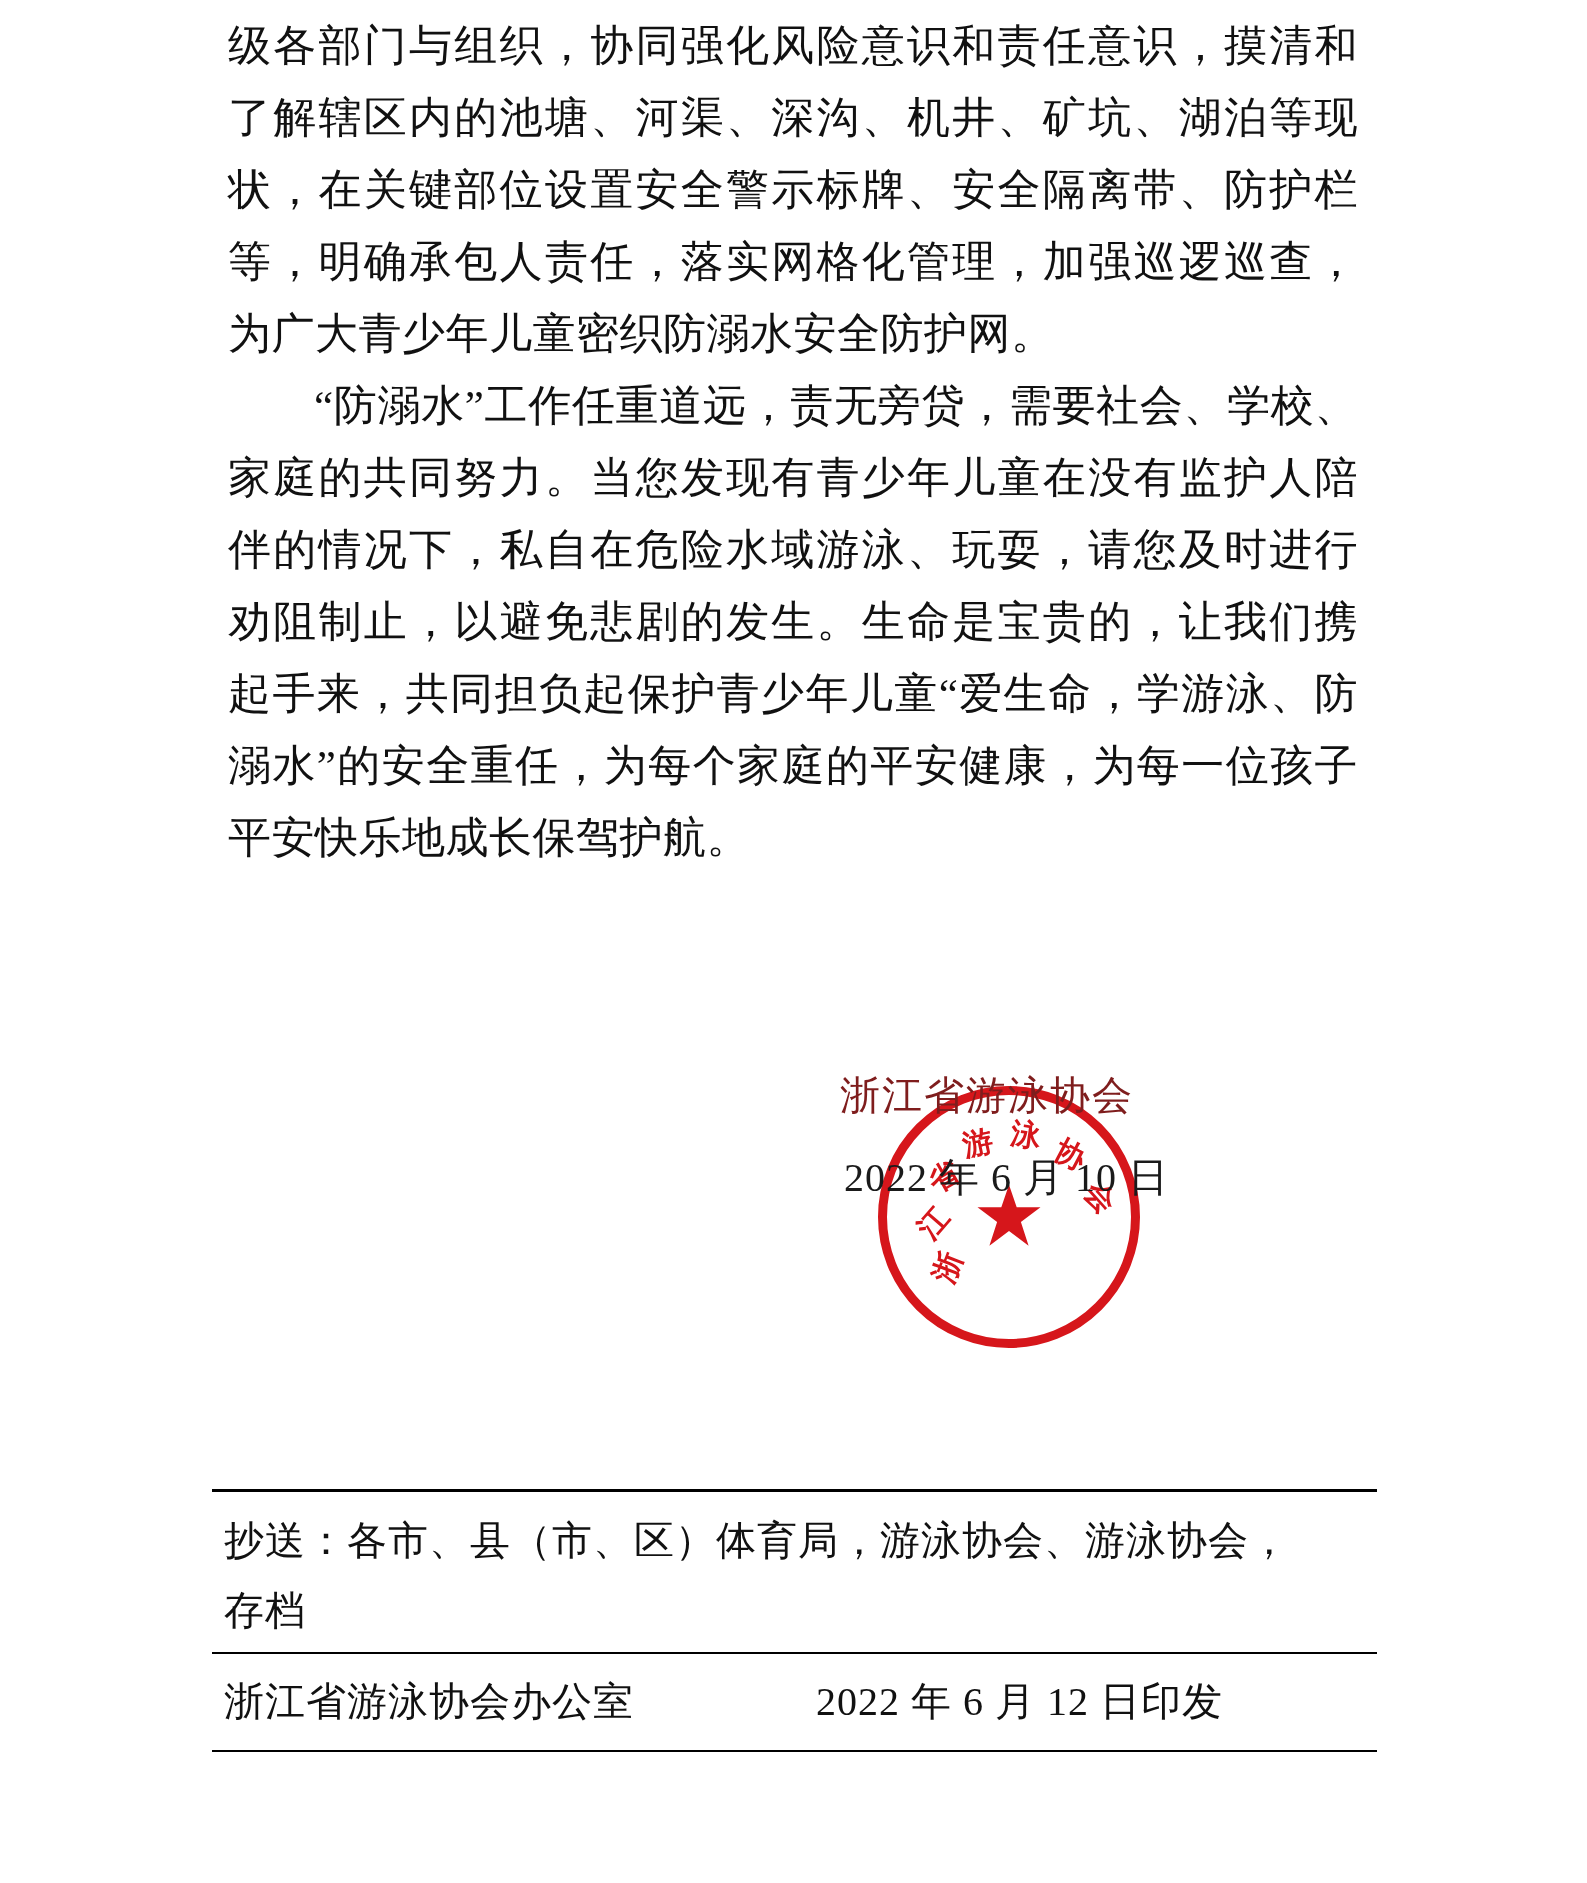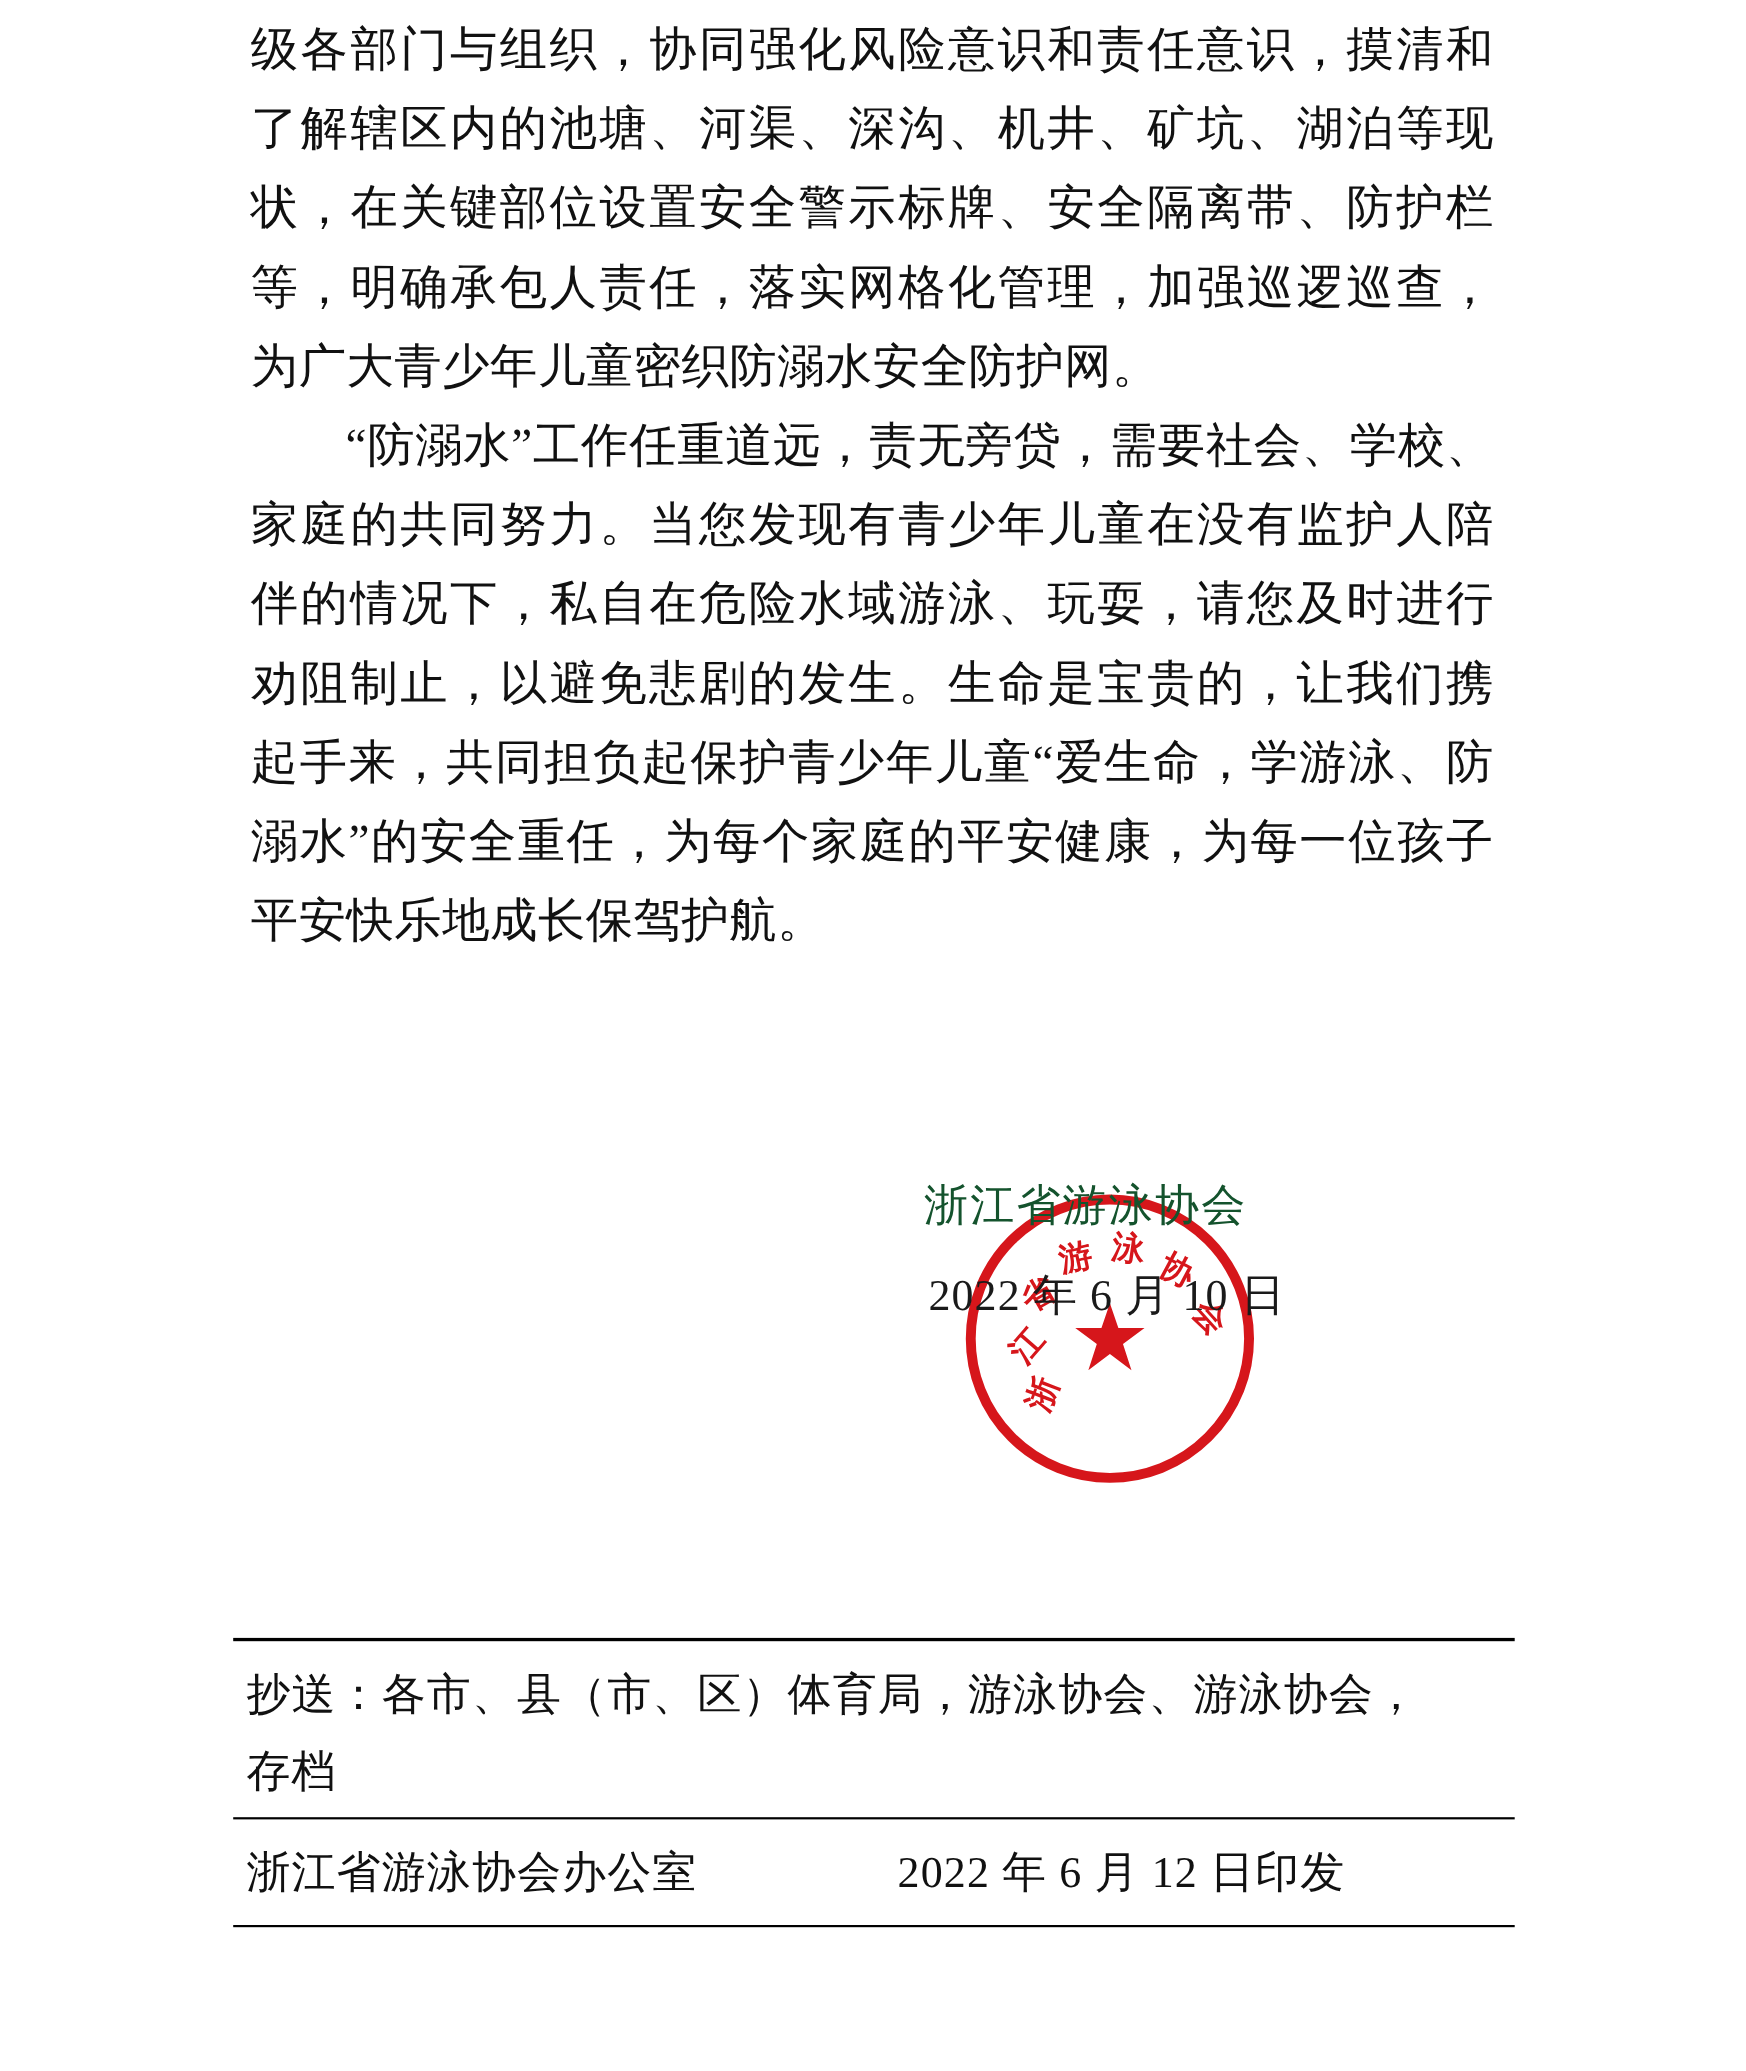--- a/index.html
+++ b/index.html
@@ -48,21 +48,21 @@
     position: absolute;
     left: 840px;
     top: 1055px;
     width: 420px;
     text-align: left;
   }
   .sign-line {
     font-size: 40px;
     line-height: 82px;
     letter-spacing: 2px;
-    color: #14532d;
+    color: #7f1d1d;
     position: relative;
     z-index: 3;
     white-space: nowrap;
   }
   .sign-date {
     font-size: 40px;
     line-height: 82px;
     letter-spacing: 1px;
     color: #1a1a1a;
     position: relative;

